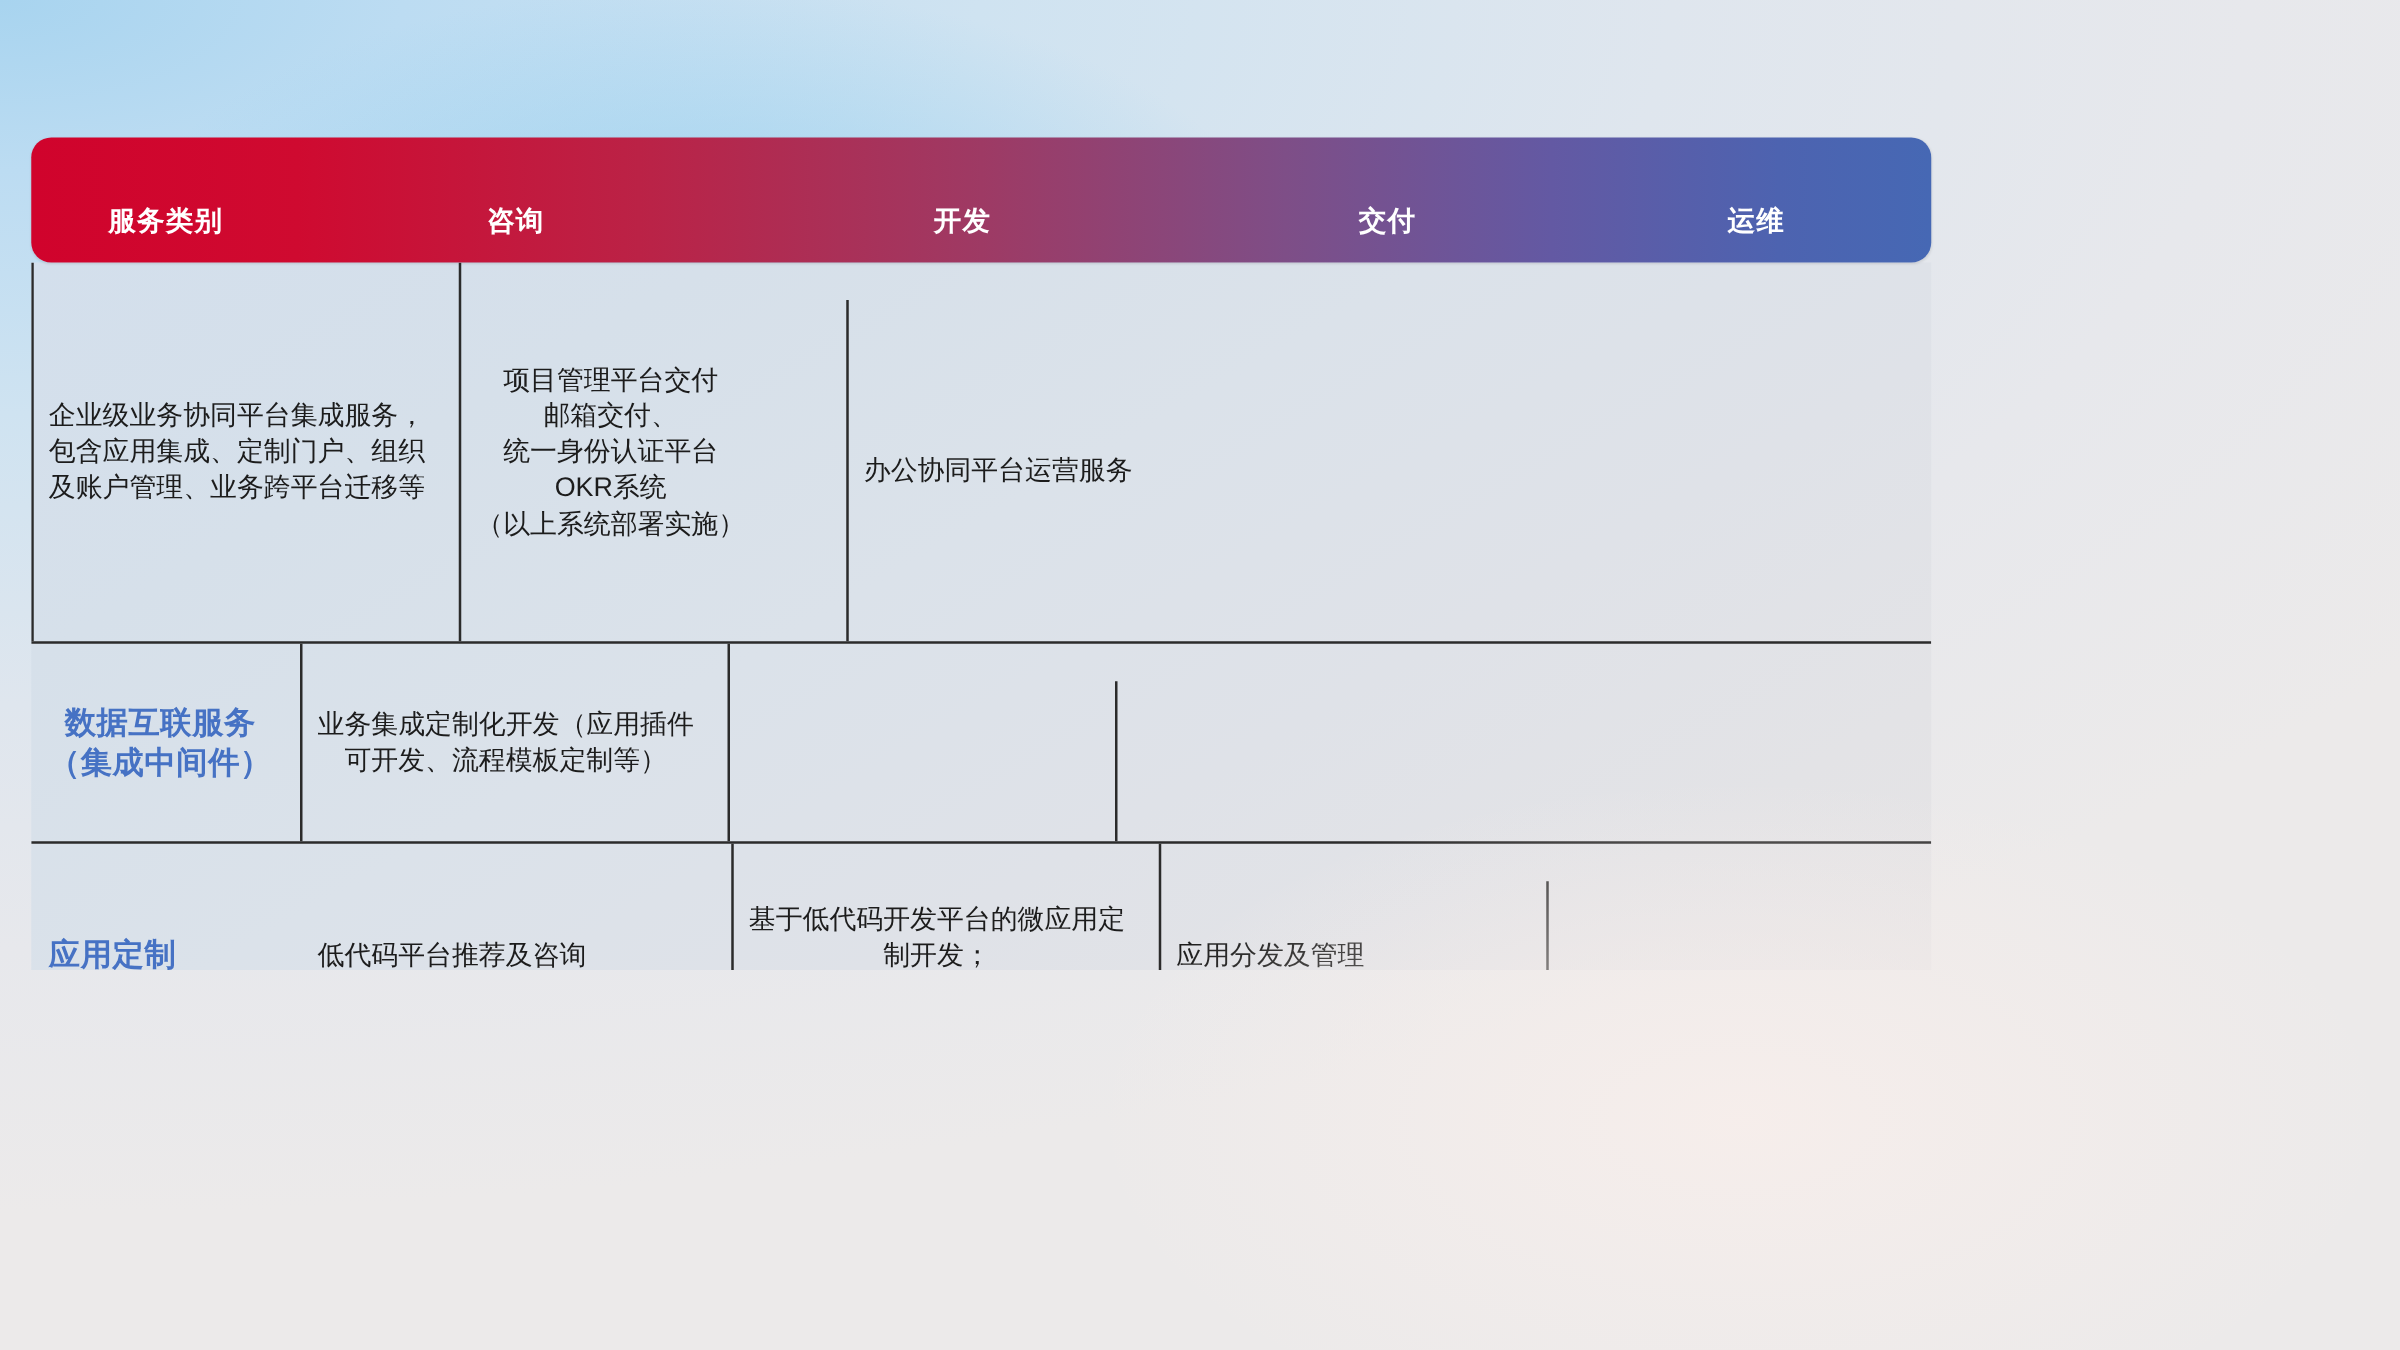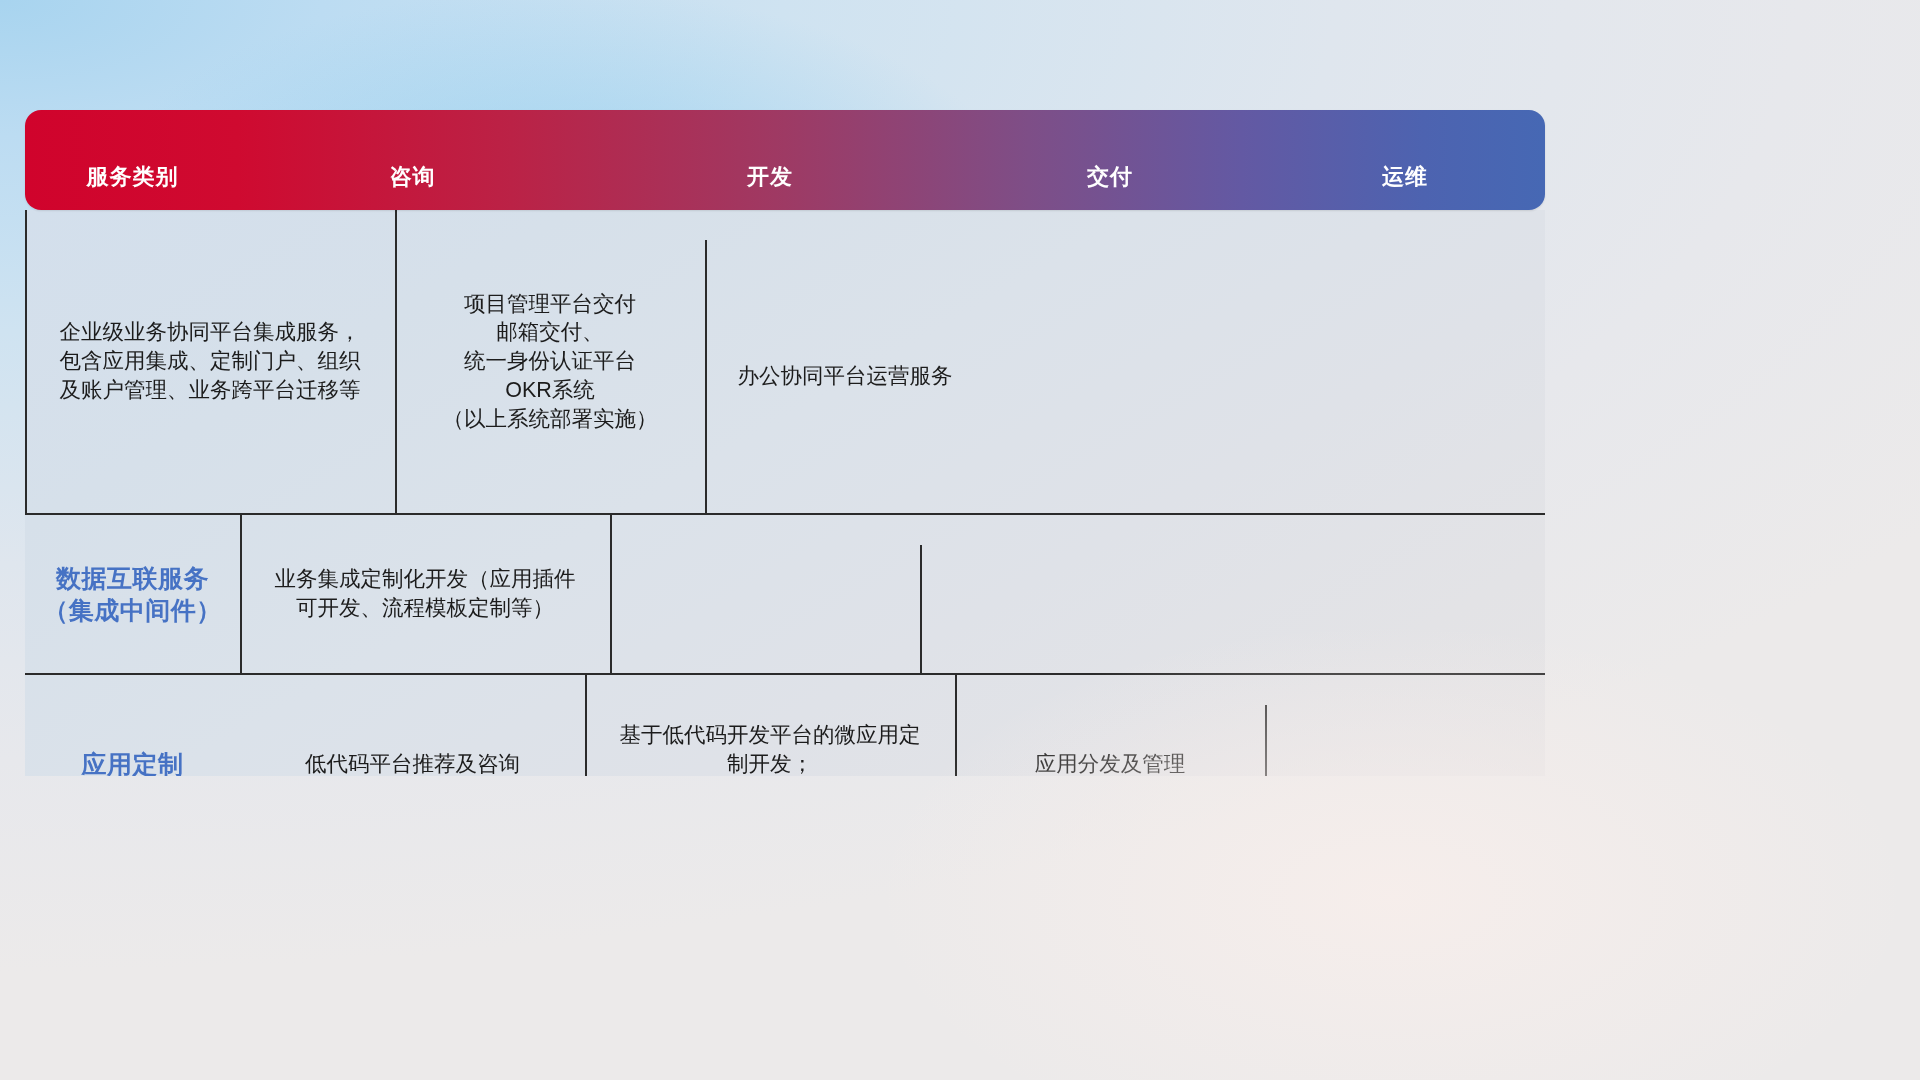--- a/index.html
+++ b/index.html
@@ -46,36 +46,36 @@
 
   .tbody{
     position:absolute;left:0;top:100px;width:1520px;height:566px;
     background:linear-gradient(150deg,#d3dfec 0%, #d6e0ea 22%, #dbe2ea 45%, #dfe2e8 66%, #e3e3e6 85%, #e6e4e5 100%);
     overflow:hidden;
   }
   .row{display:flex;position:relative;box-sizing:border-box;}
   .row + .row{border-top:2px solid #2b2b2b;}
   .cell{
     box-sizing:border-box;
-    display:flex;align-items:center;justify-content:center;
+    display:flex;align-items:center;justify-content:flex-start;
     padding:6px 14px;
     font-size:21.5px;line-height:1.34;color:#1c1c1c;
     text-align:center;
     position:relative;
   }
   .cell.vline:before{
     content:"";position:absolute;left:0;top:0;bottom:0;width:2px;background:#2b2b2b;
   }
   .cat{
     color:#4672c4;font-weight:bold;font-size:25px;line-height:1.3;letter-spacing:.5px;
   }
   
   .c1{width:215px;}
   .c2{width:345px;}
-  .c3{width:370px;}
+  .c3{width:342px;}
   .c4{width:310px;}
   .c5{width:280px;margin-top:30px;}
 
   .h1{width:215px;}
   .h2{width:345px;}
   .h3{width:370px;}
   .h4{width:310px;}
   .h5{width:280px;}
 
   .r1{height:303px;}

